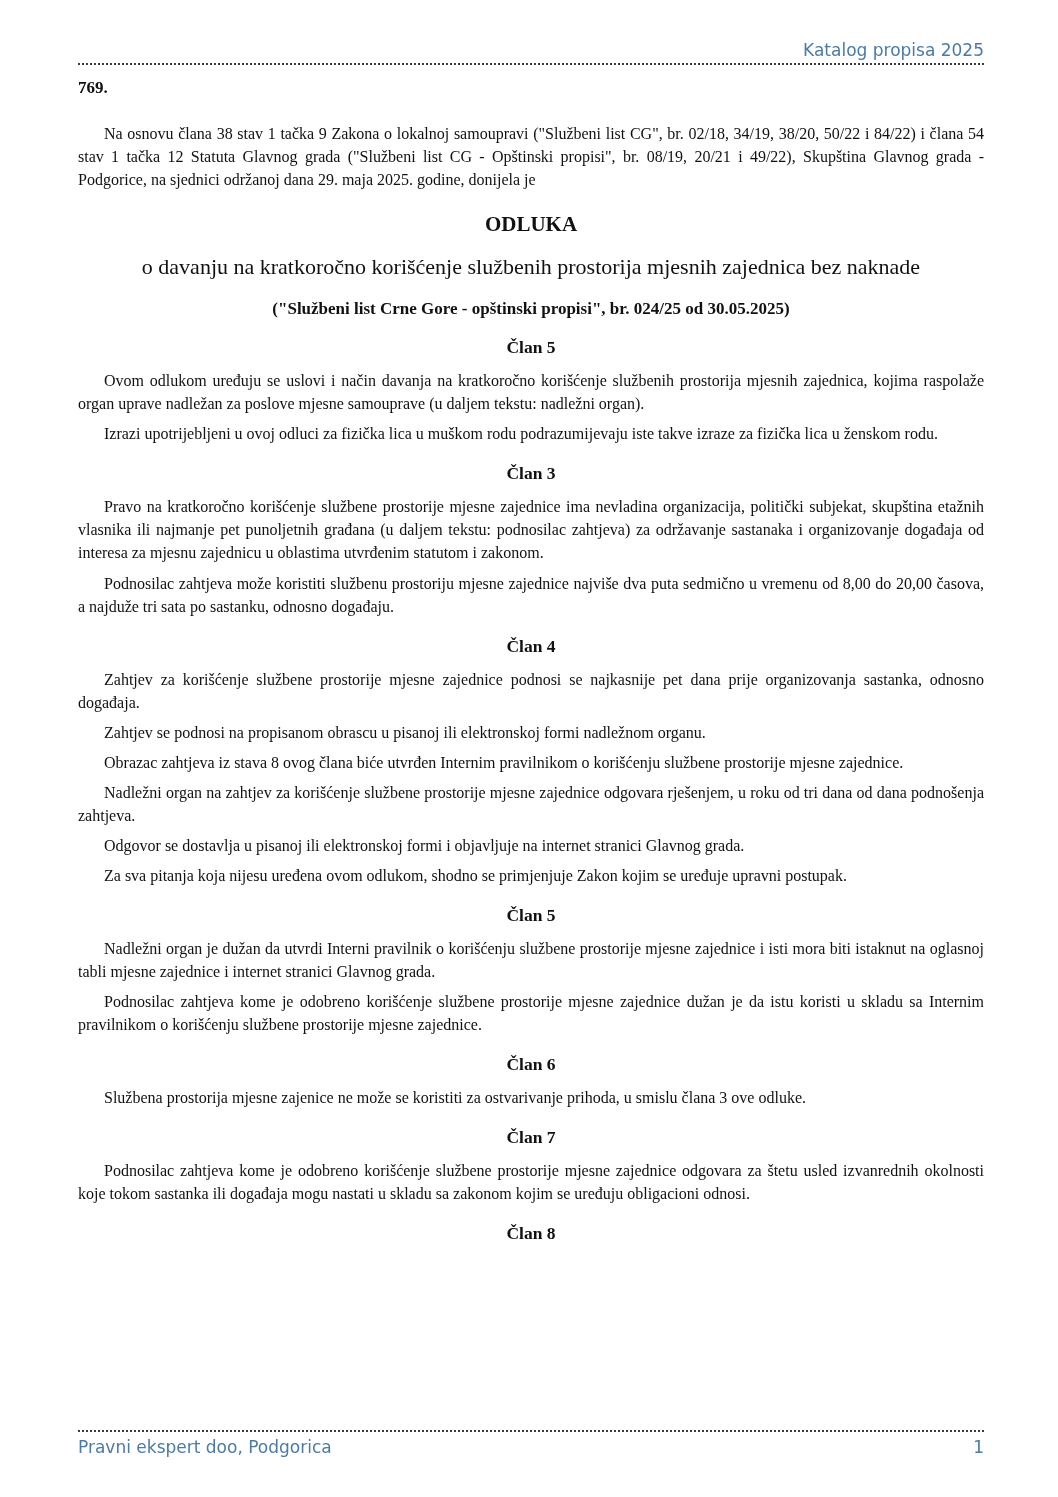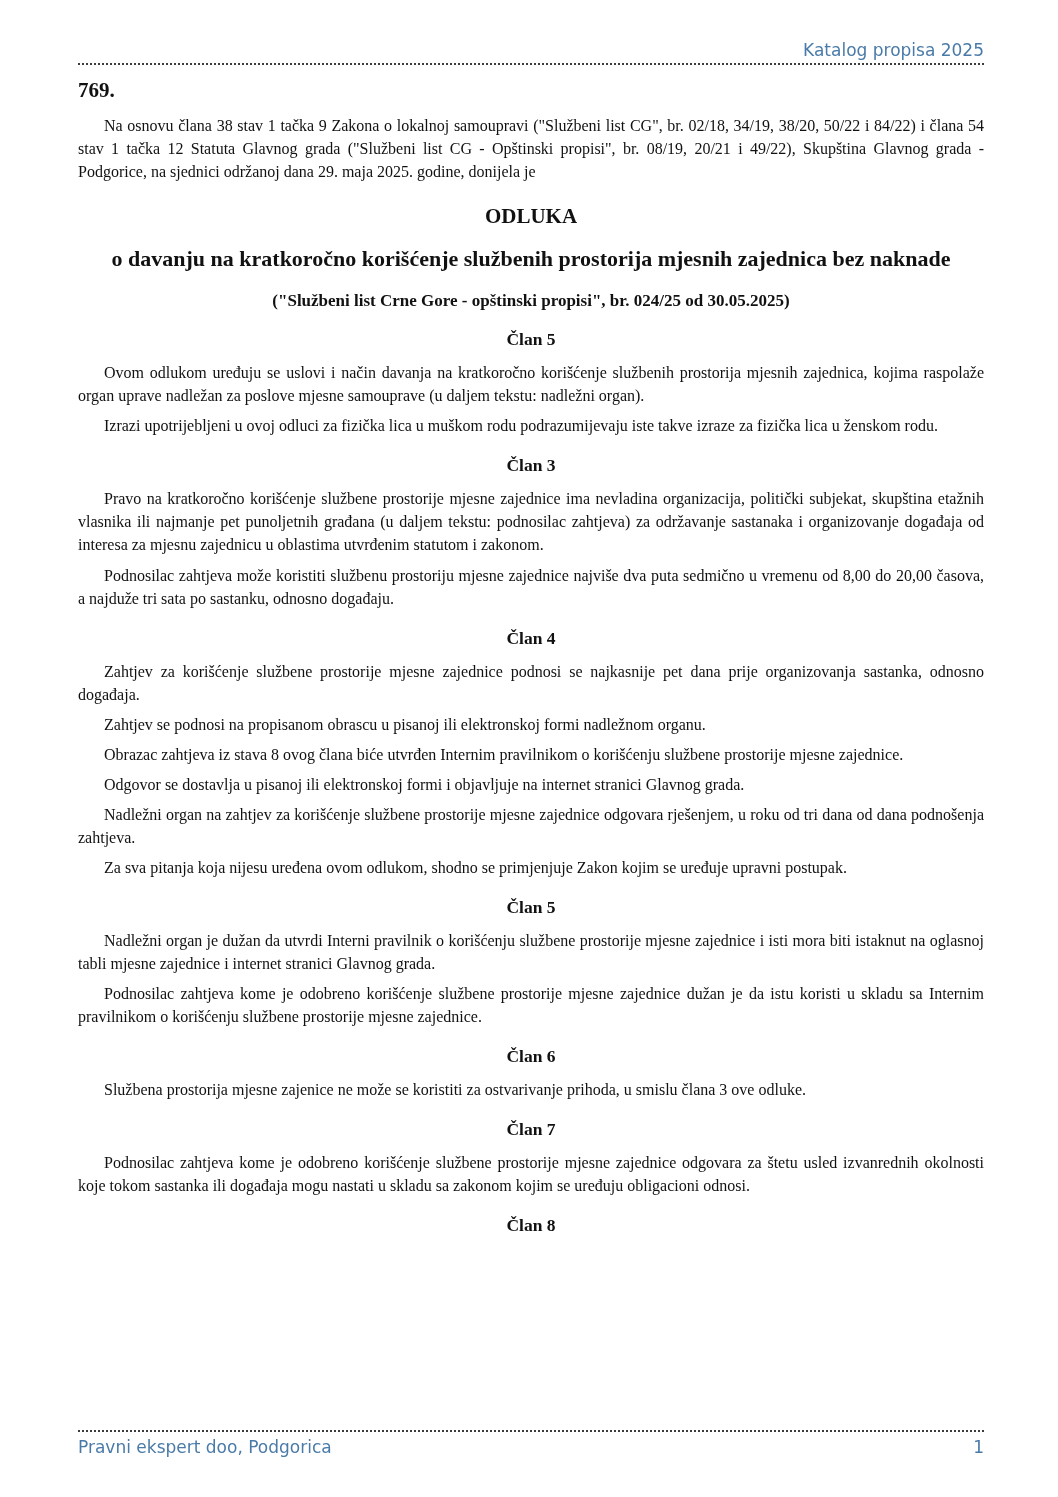--- a/index.html
+++ b/index.html
@@ -33,39 +33,39 @@
   .rule {
     height: 2px;
     background-image: repeating-linear-gradient(90deg, #3c3c3c 0 2px, transparent 2px 4px);
   }
   
   .content {
     flex: 1 1 auto;
   }
   .doc-number {
     font-weight: bold;
-    font-size: 21px;
-    margin: 13px 0 11px;
+    font-size: 17px;
+    margin: 13px 0 24px;
   }
   .body-par {
     font-size: 16px;
     line-height: 1.44;
     text-align: justify;
     text-indent: 26px;
     margin: 0 0 7px;
   }
   .doc-title {
     text-align: center;
     font-weight: bold;
     font-size: 21px;
     margin: 21px 0 6px;
   }
   .doc-subtitle {
     text-align: center;
-    font-weight: bold;
+    font-weight: normal;
     font-size: 22px;
     line-height: 1.42;
     margin: 14px 0 9px;
   }
   .gazette {
     text-align: center;
     font-weight: bold;
     font-size: 17px;
     margin: 17px 0 6px;
   }
@@ -123,22 +123,22 @@
         <section>
           <h3 class="article-heading">Član 3</h3>
           <p class="body-par">Pravo na kratkoročno korišćenje službene prostorije mjesne zajednice ima nevladina organizacija, politički subjekat, skupština etažnih vlasnika ili najmanje pet punoljetnih građana (u daljem tekstu: podnosilac zahtjeva) za održavanje sastanaka i organizovanje događaja od interesa za mjesnu zajednicu u oblastima utvrđenim statutom i zakonom.</p>
           <p class="body-par">Podnosilac zahtjeva može koristiti službenu prostoriju mjesne zajednice najviše dva puta sedmično u vremenu od 8,00 do 20,00 časova, a najduže tri sata po sastanku, odnosno događaju.</p>
         </section>
         <section>
           <h3 class="article-heading">Član 4</h3>
           <p class="body-par">Zahtjev za korišćenje službene prostorije mjesne zajednice podnosi se najkasnije pet dana prije organizovanja sastanka, odnosno događaja.</p>
           <p class="body-par">Zahtjev se podnosi na propisanom obrascu u pisanoj ili elektronskoj formi nadležnom organu.</p>
           <p class="body-par">Obrazac zahtjeva iz stava 8 ovog člana biće utvrđen Internim pravilnikom o korišćenju službene prostorije mjesne zajednice.</p>
+          <p class="body-par">Nadležni organ na zahtjev za korišćenje službene prostorije mjesne zajednice odgovara rješenjem, u roku od tri dana od dana podnošenja zahtjeva.</p>
           <p class="body-par">Odgovor se dostavlja u pisanoj ili elektronskoj formi i objavljuje na internet stranici Glavnog grada.</p>
-          <p class="body-par">Nadležni organ na zahtjev za korišćenje službene prostorije mjesne zajednice odgovara rješenjem, u roku od tri dana od dana podnošenja zahtjeva.</p>
           <p class="body-par">Za sva pitanja koja nijesu uređena ovom odlukom, shodno se primjenjuje Zakon kojim se uređuje upravni postupak.</p>
         </section>
         <section>
           <h3 class="article-heading">Član 5</h3>
           <p class="body-par">Nadležni organ je dužan da utvrdi Interni pravilnik o korišćenju službene prostorije mjesne zajednice i isti mora biti istaknut na oglasnoj tabli mjesne zajednice i internet stranici Glavnog grada.</p>
           <p class="body-par">Podnosilac zahtjeva kome je odobreno korišćenje službene prostorije mjesne zajednice dužan je da istu koristi u skladu sa Internim pravilnikom o korišćenju službene prostorije mjesne zajednice.</p>
         </section>
         <section>
           <h3 class="article-heading">Član 6</h3>
           <p class="body-par">Službena prostorija mjesne zajenice ne može se koristiti za ostvarivanje prihoda, u smislu člana 3 ove odluke.</p>

